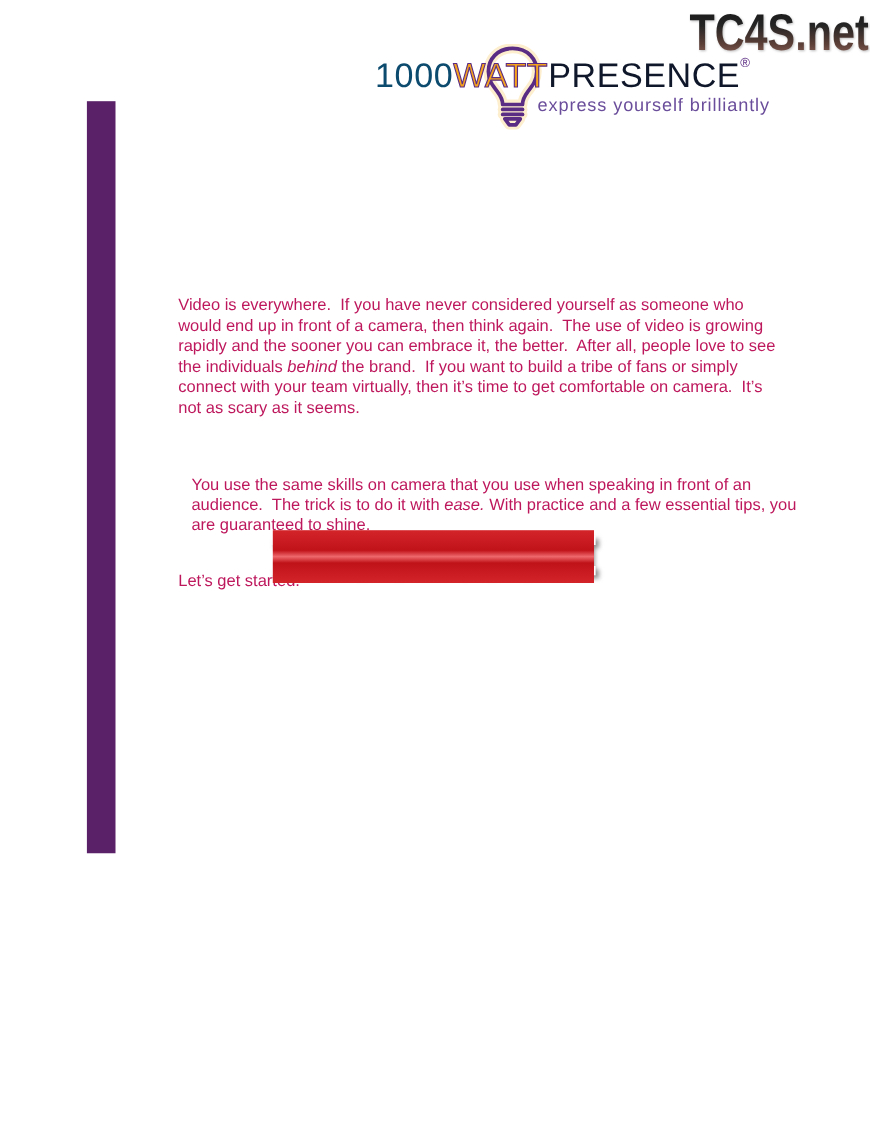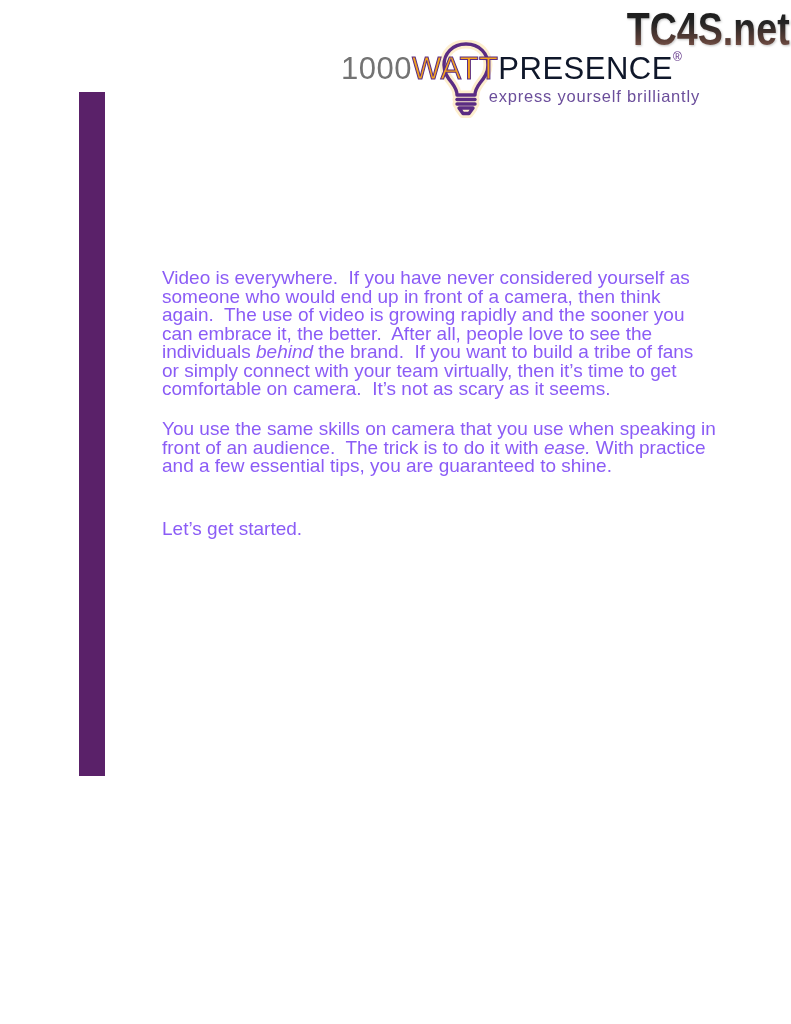--- a/index.html
+++ b/index.html
@@ -19,42 +19,42 @@
     -webkit-background-clip:text; background-clip:text; color:transparent;
     filter:drop-shadow(1px 1px 1px rgba(0,0,0,0.25));
   }
 
   
   .logo-bulb { position:absolute; left:436px; top:40px; z-index:0; }
   .logo-text {
     position:absolute; left:341px; top:50px; z-index:1;
     font-size:31px; letter-spacing:0.5px; white-space:nowrap;
   }
-  .logo-text .num   { color:#737373; }
+  .logo-text .num   { color:#0c4a6e; }
   .logo-text .watt  { color:#f6a31c; font-weight:normal; -webkit-text-stroke:1px #5b2c83; }
   .logo-text .pres  { color:#0f172a; }
   .logo-text .reg   { color:#5b2c83; font-size:12px; vertical-align:18px; letter-spacing:0; }
   .logo-tagline {
     position:absolute; right:91px; top:87px; z-index:1;
     color:#6b4e9b; font-size:16.5px; letter-spacing:0.8px; white-space:nowrap;
   }
 
   
   .side-bar { position:absolute; left:79px; top:92px; width:26px; height:753px; }
   .side-blocks { position:absolute; left:79px; top:845px; width:26px; display:flex; flex-direction:column; }
   .side-blocks .color-block { width:26px; height:20.5px; }
 
   
   .doc-title {
     position:absolute; left:161px; top:196px;
     font-size:22px; color:#1a1a1a;
   }
   .para {
     position:absolute; left:162px;
-    font-size:19px; line-height:18.5px; color:#8b5cf6;
+    font-size:15px; line-height:18.5px; color:#be185d;
     white-space:pre-wrap;
   }
   .para em { font-style:italic; }
   .p1 { top:269px; width:548px; }
   .p2 { top:420px; width:556px; }
   .p3 { top:520px; width:400px; }
 
   .doc-footer {
     position:absolute; left:117px; top:944px;
     font-size:14.5px; color:#1c1c1c;
@@ -120,23 +120,26 @@
       <div class="color-block" style="background: rgb(240, 164, 60);"></div>
       <div class="color-block" style="background: rgb(12, 130, 165);"></div>
       <div class="color-block" style="background: rgb(206, 33, 39);"></div>
       <div class="color-block" style="background: rgb(242, 106, 34);"></div>
       <div class="color-block" style="background: rgb(90, 33, 105);"></div>
     </div>
 
 
   <p class="para p1" style="margin:0;"><span>Video is everywhere.  If you have never considered yourself as someone who would end up in front of a camera, then think again.  The use of video is growing rapidly and the sooner you can embrace it, the better.  After all, people love to see the individuals </span><em>behind</em><span> the brand.  If you want to build a tribe of fans or simply connect with your team virtually, then it’s time to get comfortable on camera.  It’s not as scary as it seems.</span></p>
 
-  <p class="para p2" style="margin:0;"><span>You use the same skills on camera that you use when speaking in front of an audience.  The trick is to do it with </span><em>ease.</em><span> With practice and a few essential tips, you are guaranteed to shine.</span></p>
+  <p class="para p2" style="margin:12px;"><span>You use the same skills on camera that you use when speaking in front of an audience.  The trick is to do it with </span><em>ease.</em><span> With practice and a few essential tips, you are guaranteed to shine.</span></p>
 
   <p class="para p3" style="margin:0;"><span>Let’s get started.</span></p>
 
+  <div class="wm dlsub">
+    <span class="layer stroke">DLSUB.COM</span><span class="layer fill">DLSUB.COM</span>
+  </div>
 
 
   <div class="wm tx">
     <span class="layer stroke">TradersXtreme.com</span><span class="layer fill">TradersXtreme.com</span>
   </div>
 
 </div>
 
 </body></html>

